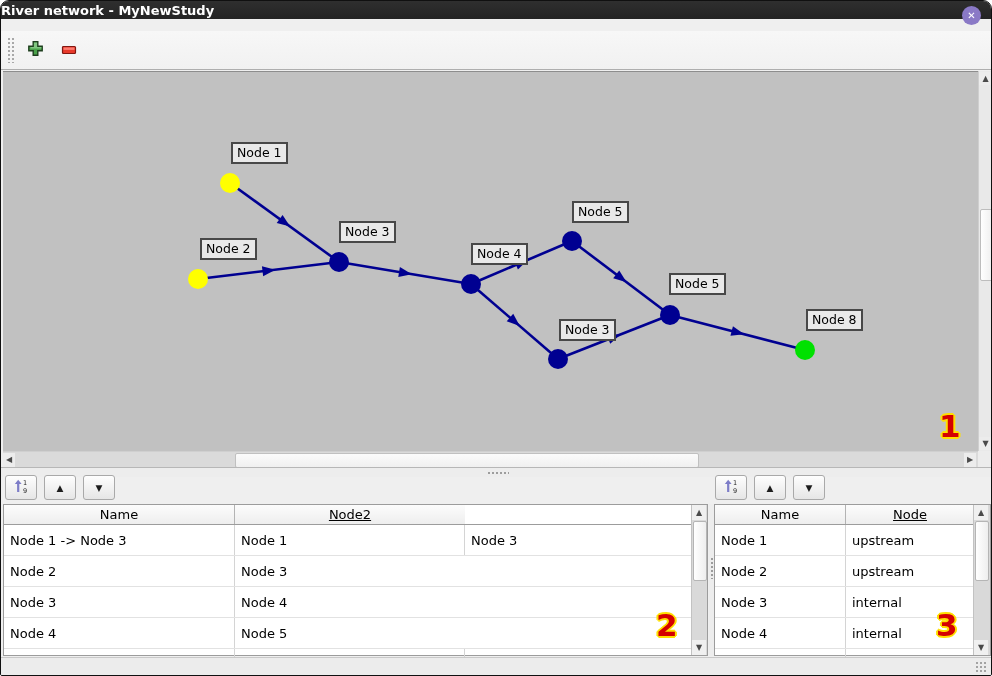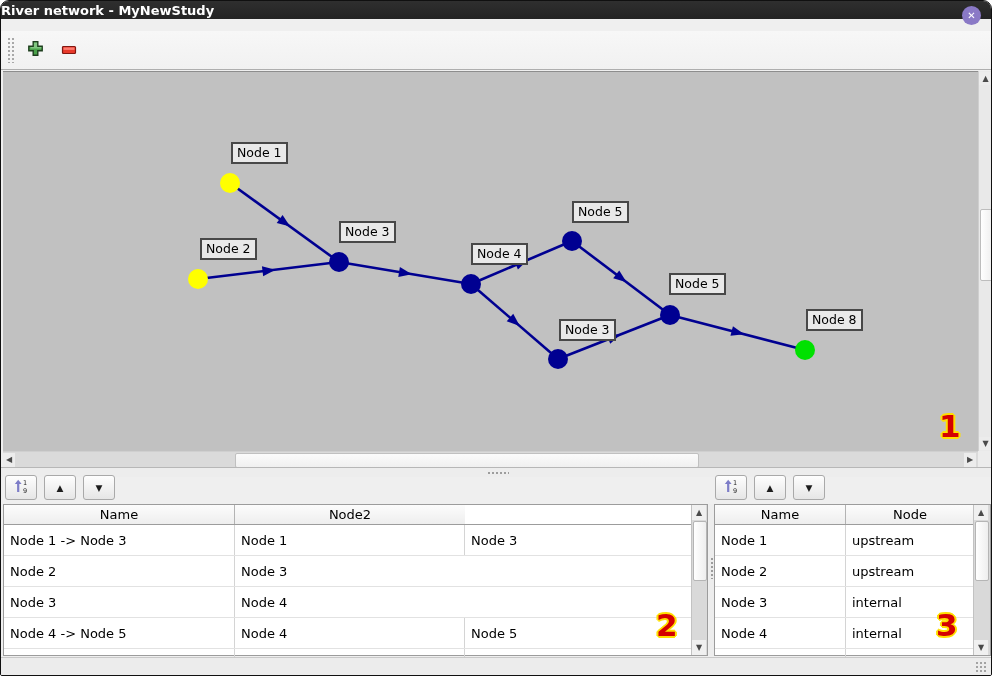--- a/index.html
+++ b/index.html
@@ -52,21 +52,21 @@
   .mini-btn{width:30px;height:23px;margin-right:7px;border:1px solid #a9a9a9;border-radius:3px;
             background:linear-gradient(#fefefe,#e6e6e6);display:flex;align-items:center;justify-content:center;
             color:#1d1d1d;font-size:9px;}
 
   
   .dtable{position:absolute;top:503px;height:152px;background:#ffffff;border:1px solid #9c9c9c;box-sizing:border-box;}
   .dt-inner{position:absolute;left:0;top:0;bottom:0;}
   .dt-head{display:flex;height:19px;border-bottom:1px solid #9c9c9c;}
   .hcell{background:linear-gradient(#fcfcfc,#eeeeee);border-right:1px solid #b3b3b3;box-sizing:border-box;
          font-size:13px;display:flex;align-items:center;justify-content:center;color:#000;}
-  .hcell:last-child{border-right:none;}
+  .hcell:last-child{border-right:none;text-decoration:underline;}
   .drow{display:flex;height:30px;border-bottom:1px solid #e2e2e2;}
   .dcell{border-right:1px solid #d4d4d4;box-sizing:border-box;font-size:13px;display:flex;
          align-items:center;padding-left:6px;color:#000;overflow:hidden;white-space:nowrap;}
   .dcell:last-child{border-right:none;}
   .drow.empty{height:10px;border-bottom:none;}
   .tbl-vsb{position:absolute;right:0;top:0;bottom:0;width:15px;background:#d9d9d9;border-left:1px solid #c2c2c2;}
   .tbl-vsb .thumb{position:absolute;left:1px;width:12px;top:16px;height:58px;
          background:linear-gradient(90deg,#ffffff,#eeeeee);border:1px solid #b5b5b5;border-radius:2px;}
   .tbl-vsb .sb-arrow{left:0;width:14px;height:15px;background:#f0f0f0;}
 
@@ -230,21 +230,20 @@
           </div>
           <div class="drow">
             <div class="dcell">Node 2</div>
             <div class="dcell">Node 3</div>
           </div>
           <div class="drow">
             <div class="dcell">Node 3</div>
             <div class="dcell">Node 4</div>
           </div>
           <div class="drow">
-            <div class="dcell">Node 4 -&gt; Node 5</div>
             <div class="dcell">Node 4</div>
             <div class="dcell">Node 5</div>
           </div>
           <div class="drow empty">
             <div class="dcell"></div>
             <div class="dcell"></div>
             <div class="dcell"></div>
           </div>
         </div>
     </div>

